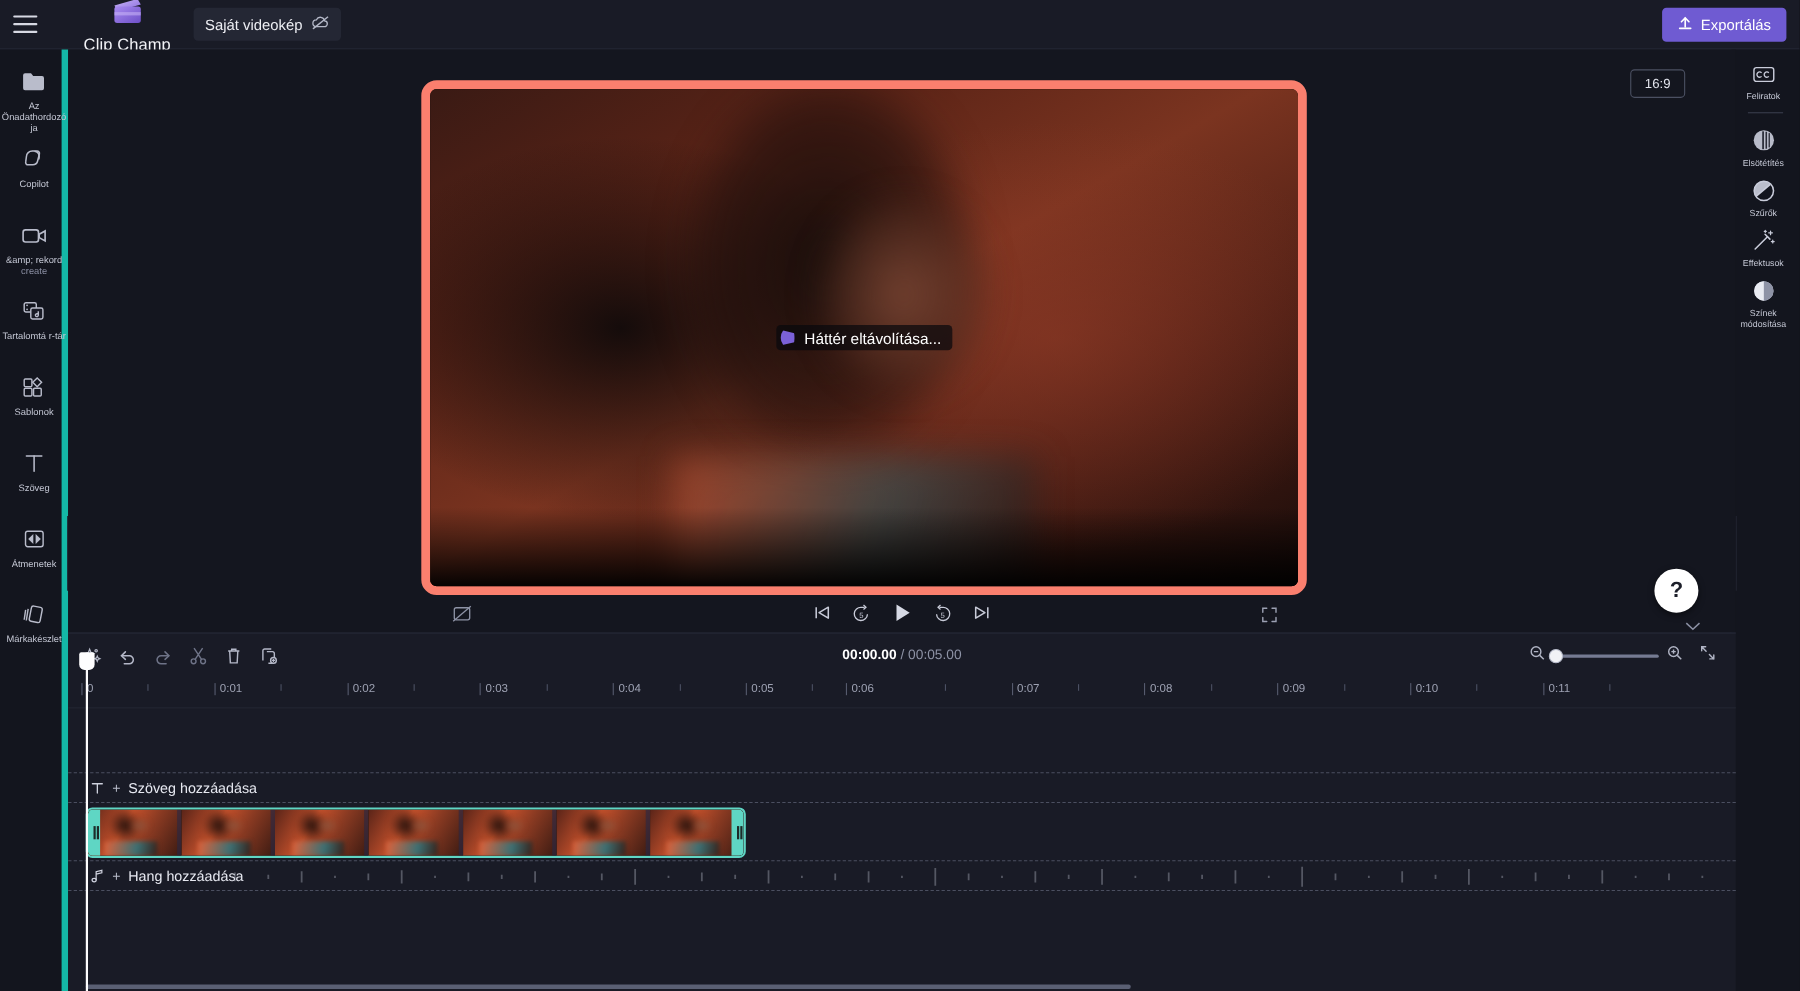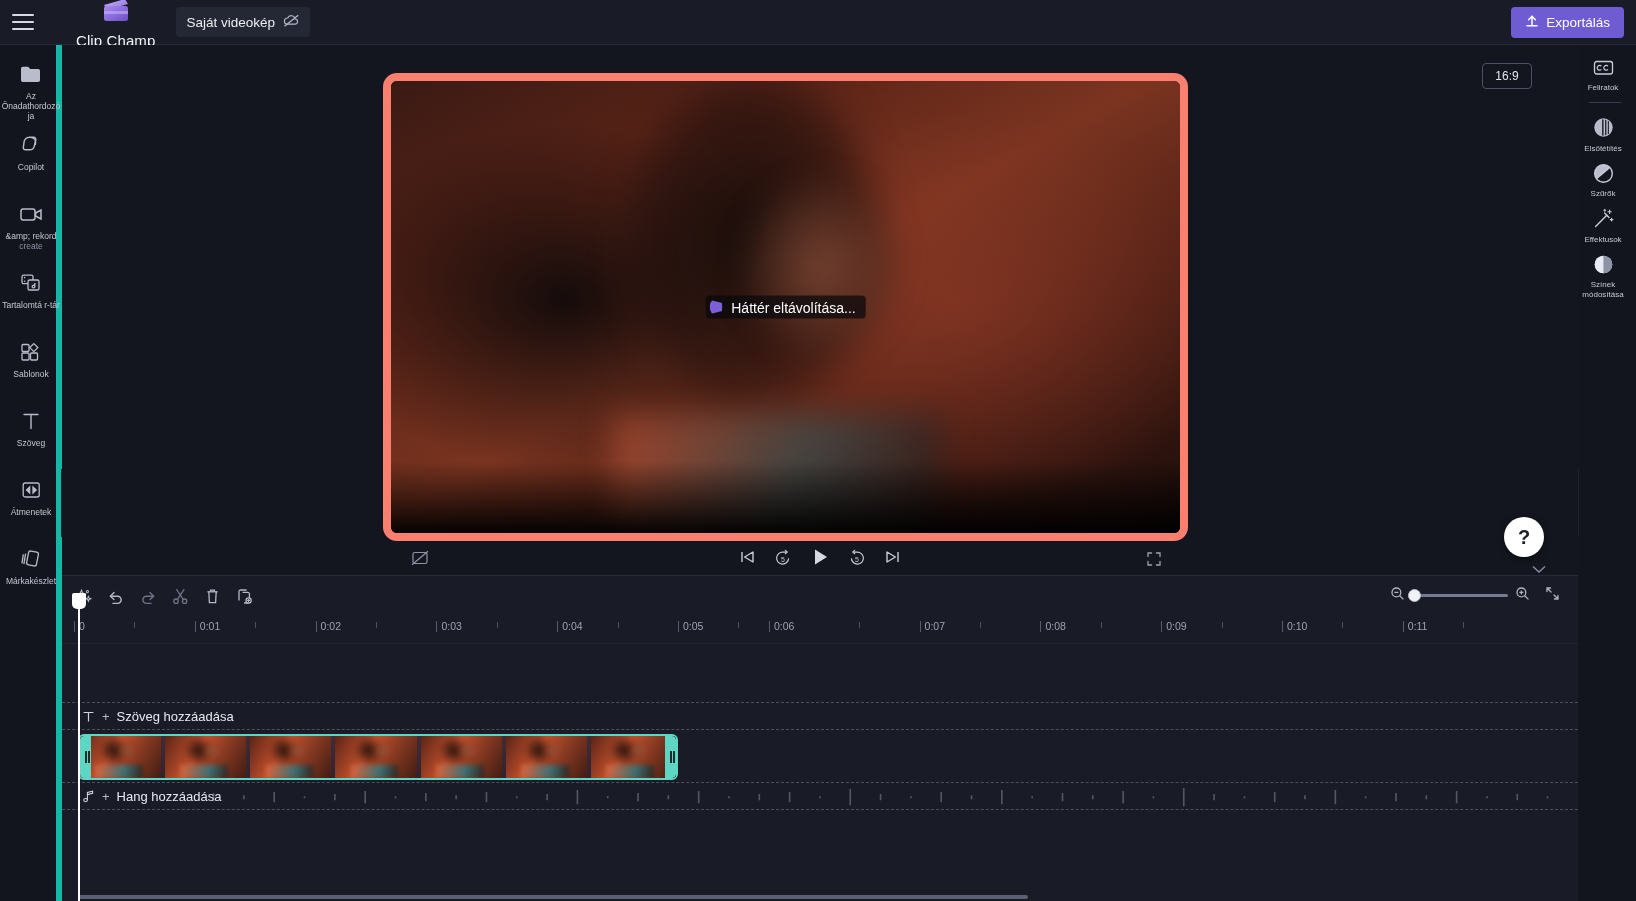--- a/index.html
+++ b/index.html
@@ -635,20 +635,24 @@
         <div class="tl-tool">
           <svg width="18" height="18" viewBox="0 0 18 18" fill="none" stroke="#b4b8c8" stroke-width="1.3">
             <path d="M11.6 3H5.6A1.6 1.6 0 0 0 4 4.6v8.8"></path>
             <path d="M7.6 5.4h5.2a1.6 1.6 0 0 1 1.6 1.6v7.4a1.6 1.6 0 0 1-1.6 1.6H9"></path>
             <circle cx="13.6" cy="13.4" r="2.6" fill="#191b26"></circle>
             <path d="M13.6 11.9v3M12.1 13.4h3" stroke-width="1.1"></path>
           </svg>
         </div>
       </div>
 
+      <div class="tl-time">
+        <span class="cur">00:00.00</span>
+        <span class="tot">/ 00:05.00</span>
+      </div>
 
       <div class="tl-zoom">
         <span>
           <svg width="15" height="15" viewBox="0 0 15 15" fill="none" stroke="#b0b4c4" stroke-width="1.3">
             <circle cx="6.4" cy="6.4" r="4.4"></circle>
               <path d="M9.8 9.8 13.4 13.4"></path>
               <path d="M4.4 6.4h4"></path>
           </svg>
         </span>
         <div class="zoom-track">

